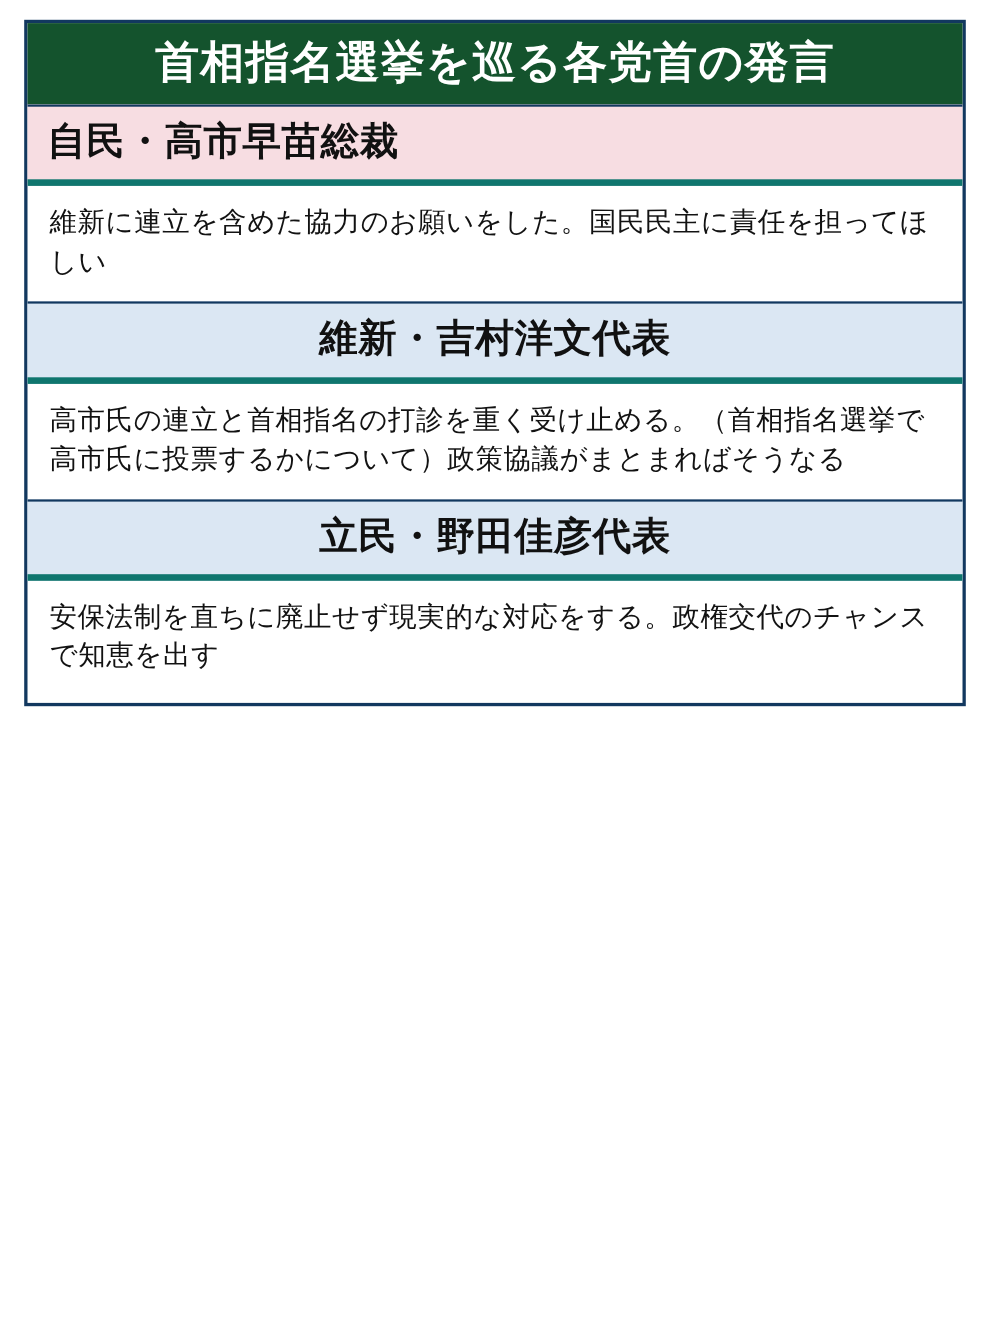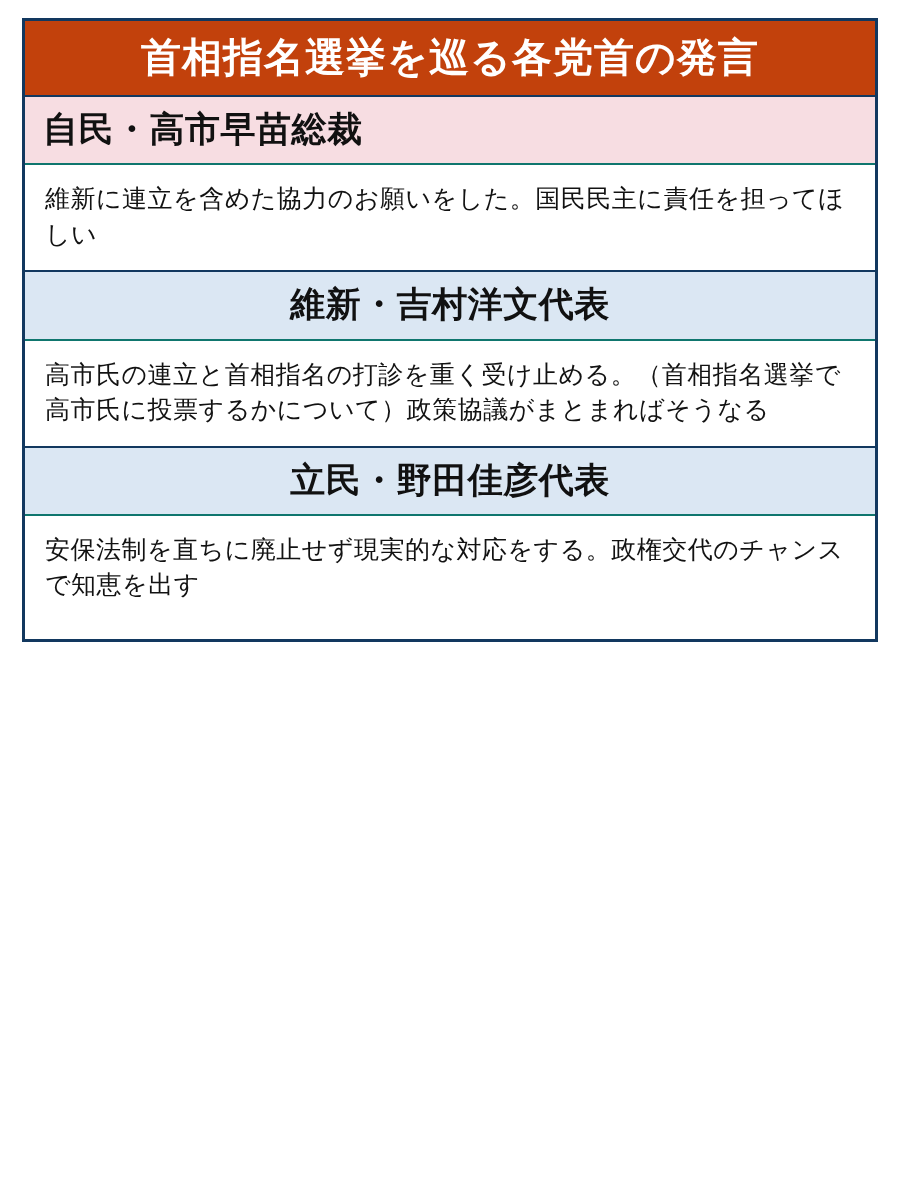--- a/index.html
+++ b/index.html
@@ -21,54 +21,54 @@
     padding: 18px 22px 22px 22px;
     background: #ffffff;
   }
   .table {
     border: 3px solid #12385f;
     box-sizing: border-box;
     width: 856px;
     background: #ffffff;
   }
   .title-bar {
-    background: #c2410c;
+    background: #14532d;
     color: #ffffff;
     text-align: center;
     font-weight: bold;
     font-size: 40px;
     letter-spacing: 1px;
     padding: 14px 8px 16px 8px;
     line-height: 1.1;
   }
   .speaker {
     font-weight: bold;
     font-size: 35px;
     padding: 12px 18px 14px 18px;
     line-height: 1.15;
     border-top: 2px solid #12385f;
-    border-bottom: 2px solid #0f766e;
+    border-bottom: 6px solid #0f766e;
     letter-spacing: 0.5px;
   }
   .speaker.pink {
     background: #f7dde2;
   }
   .speaker.blue {
     background: #dbe7f3;
     text-align: center;
   }
   .quote {
     font-size: 25px;
     line-height: 1.42;
     padding: 16px 20px 18px 20px;
     letter-spacing: 0.5px;
     color: #121212;
   }
   .block:last-child .quote {
-    padding-bottom: 36px;
+    padding-bottom: 24px;
   }
 </style>
 </head>
 <body>
 
 <div class="page">
   <div class="table">
 
     <div class="title-bar">首相指名選挙を巡る各党首の発言</div>
 

